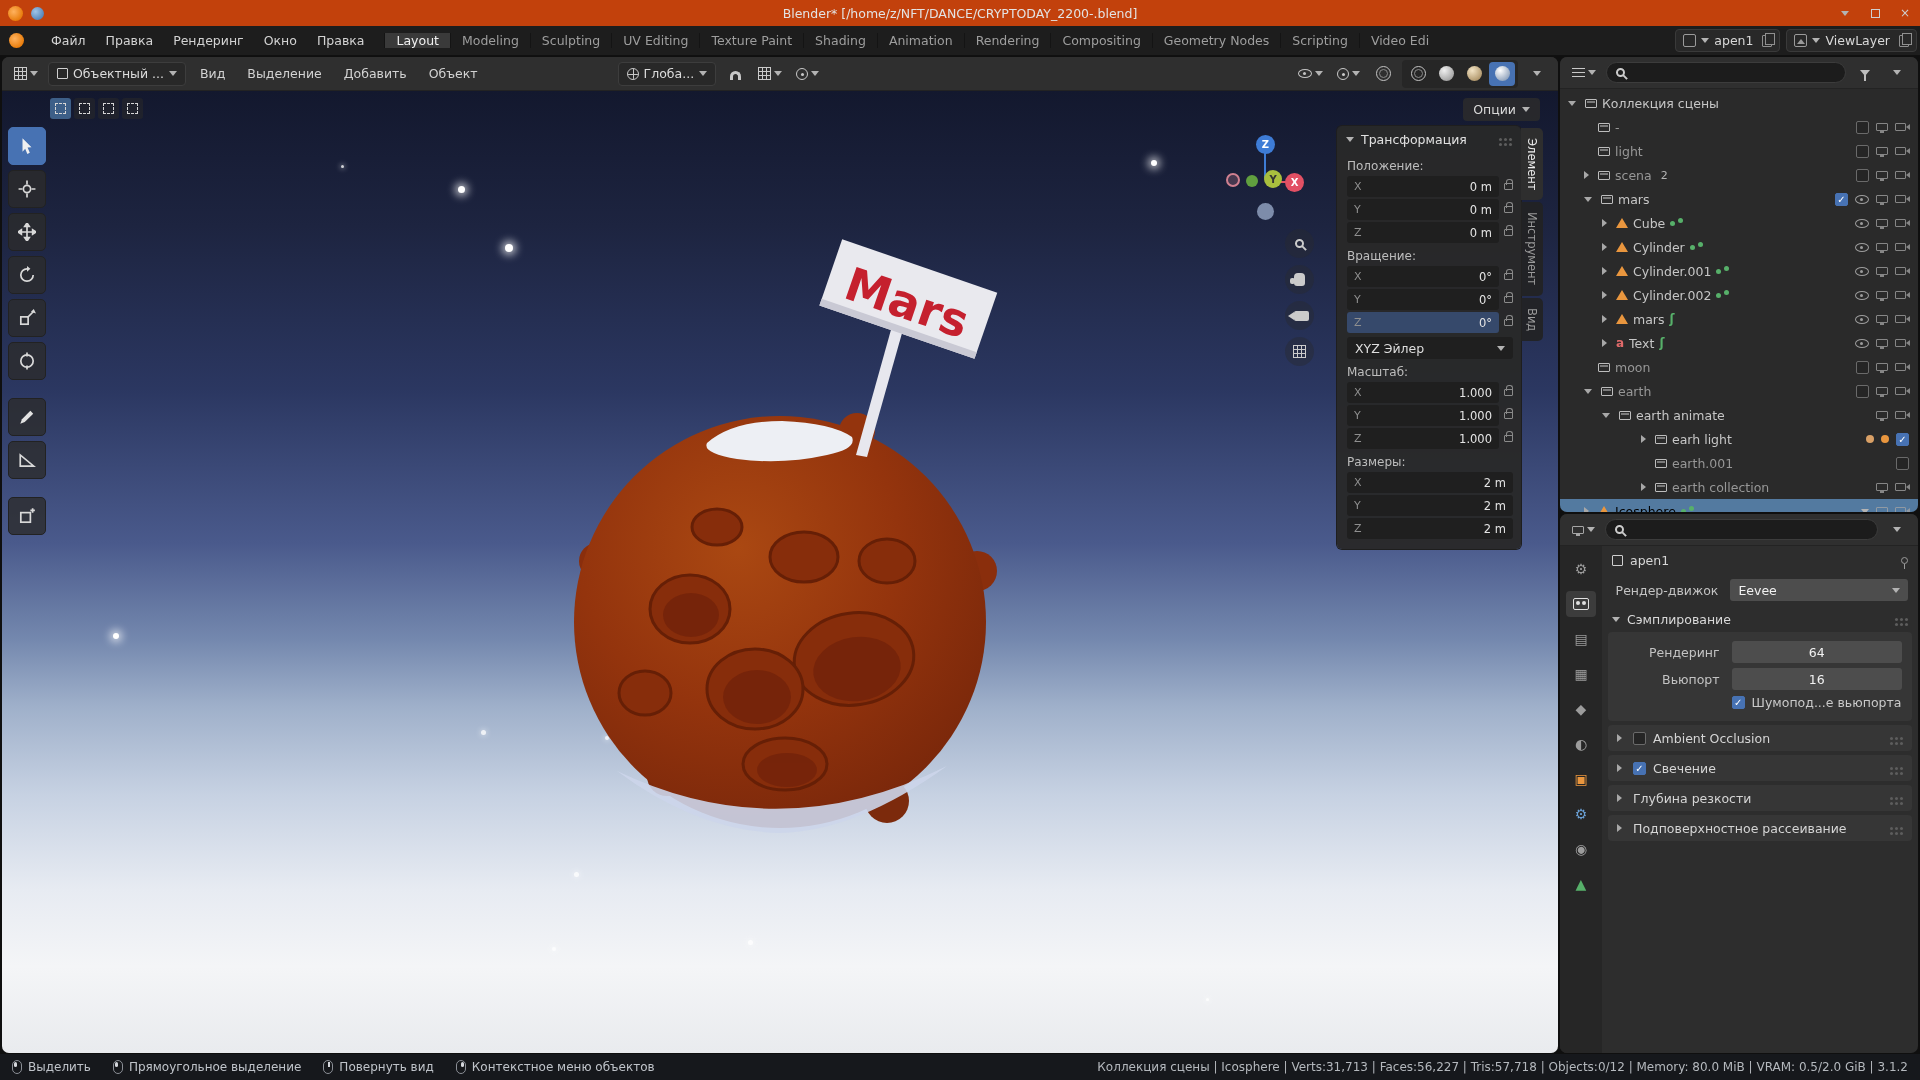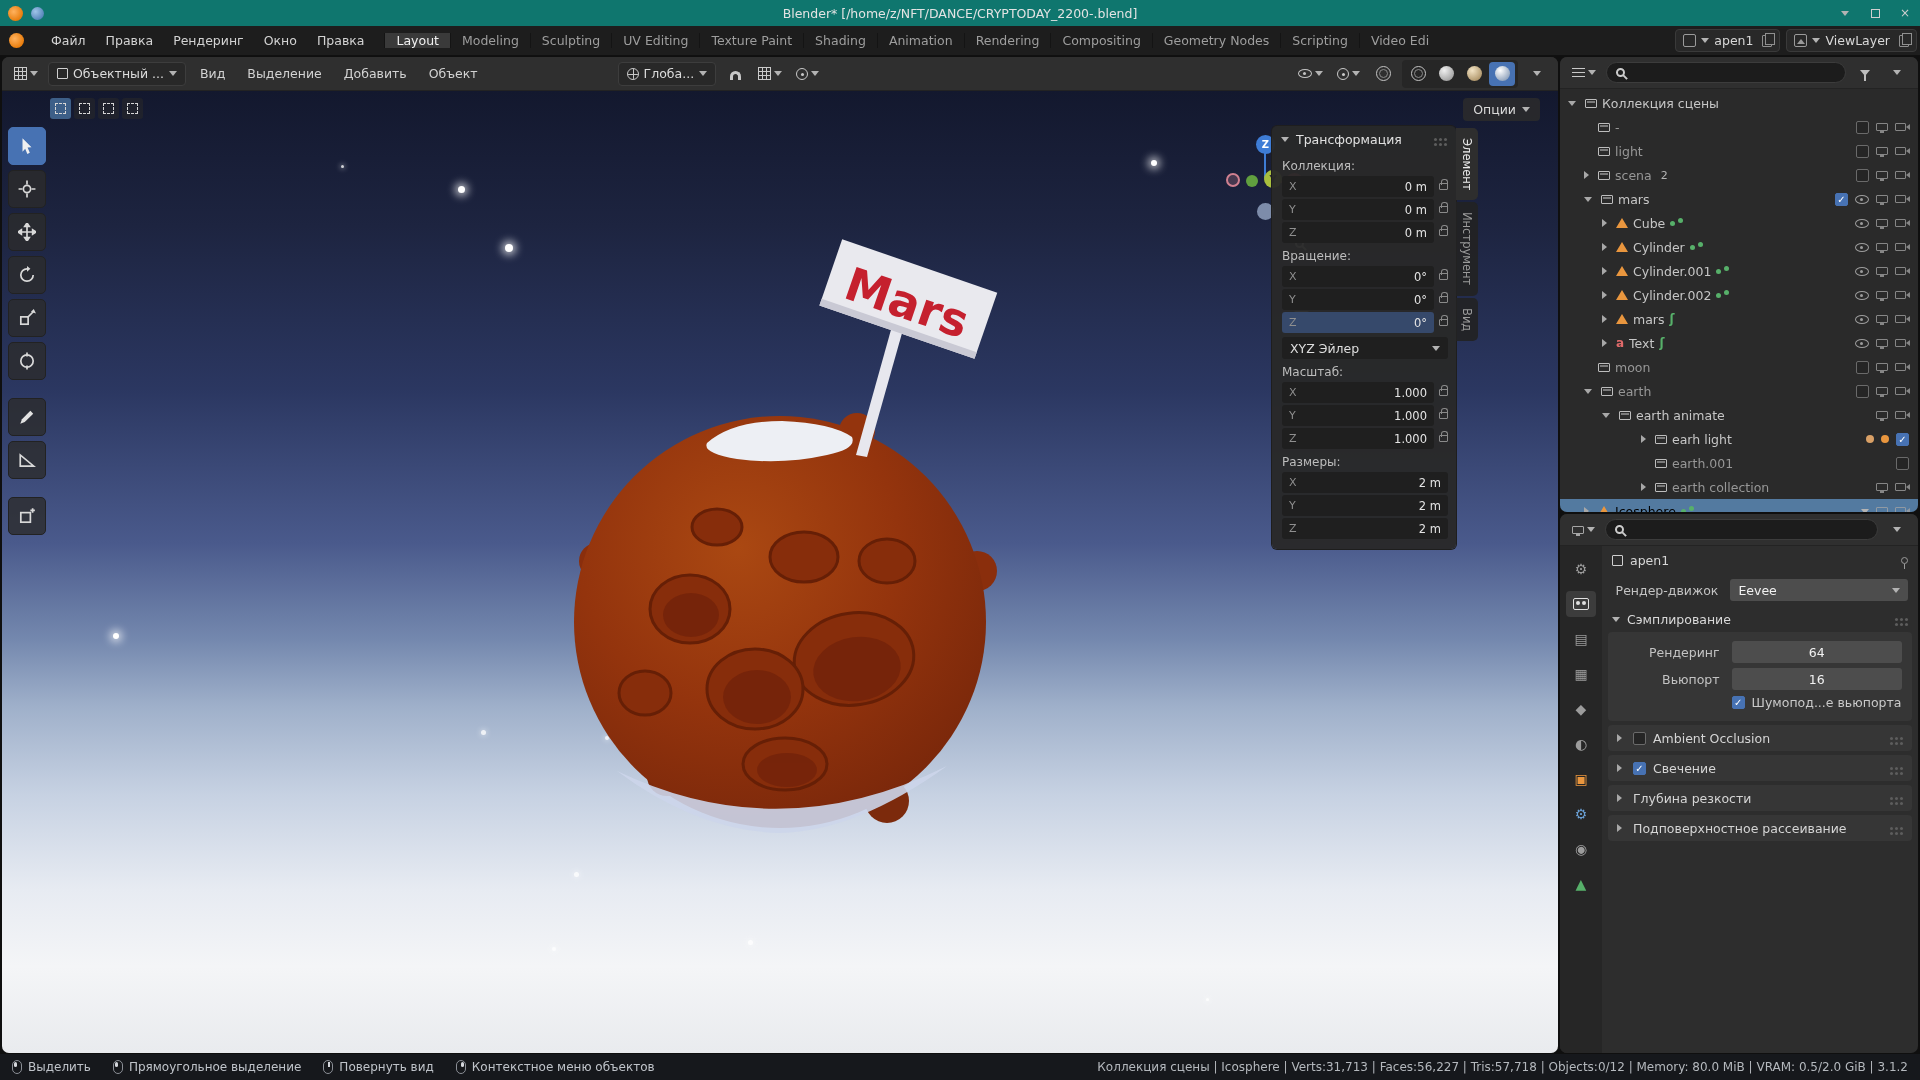--- a/index.html
+++ b/index.html
@@ -1,21 +1,21 @@
 <!DOCTYPE html>
 <html><head>
 <meta charset="utf-8">
 <style>
   *{box-sizing:border-box;margin:0;padding:0;user-select:none}
   html,body{width:1920px;height:1080px;overflow:hidden;background:#101010;
     font-family:"DejaVu Sans","Liberation Sans",sans-serif;font-size:12.5px;color:#d8d8d8}
   .app{display:flex;flex-direction:column;width:1920px;height:1080px}
 
   
-  .titlebar{height:26px;background:#0f766e;display:flex;align-items:center;padding:0 8px;position:relative;flex:0 0 auto}
+  .titlebar{height:26px;background:#c2410c;display:flex;align-items:center;padding:0 8px;position:relative;flex:0 0 auto}
   .blender-logo{width:15px;height:15px;border-radius:50%;background:radial-gradient(circle at 38% 38%,#ffb25e,#e87d0d 70%);margin-right:8px}
   .app-circle{width:13px;height:13px;border-radius:50%;background:radial-gradient(circle at 35% 35%,#9fc4e8,#3a6ea8);margin-right:8px}
   .title-text{position:absolute;left:0;right:0;text-align:center;color:#e3e3e3;font-size:12.5px;pointer-events:none}
   .win-controls{margin-left:auto;display:flex;gap:16px;align-items:center;z-index:2}
   .wc{width:14px;height:14px;display:flex;align-items:center;justify-content:center;color:#cfcfcf;font-size:12px}
   .dd{width:0;height:0;border-left:4px solid transparent;border-right:4px solid transparent;border-top:5px solid #b3b3b3;display:inline-block}
   .wc-box{width:9px;height:9px;border:1px solid #cfcfcf}
 
   
   .topbar{height:30px;background:#1d1d1d;display:flex;align-items:stretch;flex:0 0 auto;border-bottom:1px solid #101010}
@@ -98,21 +98,21 @@
   .i-mag::after{content:"";position:absolute;width:6px;height:2px;background:#cbcbcb;transform:rotate(45deg);right:-5px;bottom:-3px}
   .i-hand{width:11px;height:13px;background:#cbcbcb;border-radius:4px 4px 3px 3px;position:relative}
   .i-hand::before{content:"";position:absolute;left:-4px;top:5px;width:5px;height:6px;background:#cbcbcb;border-radius:2px}
   .i-cam2{width:15px;height:10px;background:#cbcbcb;border-radius:2px;position:relative;margin-left:4px}
   .i-cam2::before{content:"";position:absolute;left:-6px;top:1px;border-right:6px solid #cbcbcb;border-top:4px solid transparent;border-bottom:4px solid transparent}
   .i-grid2{width:13px;height:13px;border:1px solid #cbcbcb;position:relative}
   .i-grid2::before{content:"";position:absolute;left:3px;top:0;bottom:0;width:1px;background:#cbcbcb;box-shadow:4px 0 #cbcbcb}
   .i-grid2::after{content:"";position:absolute;top:3px;left:0;right:0;height:1px;background:#cbcbcb;box-shadow:0 4px #cbcbcb}
 
   
-  .npanel{position:absolute;left:1270px;top:35px;width:184px;background:rgba(41,41,41,.96);border-radius:5px;padding-bottom:8px;box-shadow:0 0 0 1px #1e1e1e}
+  .npanel{position:absolute;left:1335px;top:35px;width:184px;background:rgba(41,41,41,.96);border-radius:5px;padding-bottom:8px;box-shadow:0 0 0 1px #1e1e1e}
   .np-head{height:27px;display:flex;align-items:center;gap:7px;padding:0 9px;color:#e0e0e0}
   .np-sec{color:#bdbdbd;margin:6px 10px 3px;font-size:12px}
   .np-row{display:flex;align-items:center;gap:5px;margin:2px 8px 2px 10px}
   .np-field{flex:1;display:flex;justify-content:space-between;align-items:center;background:#1f1f1f;height:21px;border-radius:3px;padding:0 7px}
   .np-field.hl{background:#36496b}
   .np-field .ax{color:#8f8f8f;font-size:11px}
   .np-field .val{color:#e4e4e4;font-size:11.5px}
   .np-drop{display:flex;align-items:center;justify-content:space-between;background:#1f1f1f;height:22px;border-radius:3px;margin:4px 8px 4px 10px;padding:0 8px;color:#dedede}
   .lock{width:9px;height:7px;border:1px solid #8a8a8a;border-radius:1px;position:relative;flex:0 0 auto}
   .lock::before{content:"";position:absolute;top:-5px;left:1px;width:5px;height:5px;border:1px solid #8a8a8a;border-bottom:none;border-radius:3px 3px 0 0}
@@ -473,21 +473,21 @@
               <span class="i-grid2"></span>
             </span>
         </div>
 
         <div class="npanel">
           <div class="np-head">
             <span class="dd"></span>
             <span>Трансформация</span>
             <span class="grip"></span>
           </div>
-          <div class="np-sec">Коллекция:</div>
+          <div class="np-sec">Положение:</div>
           <div class="np-row">
               <div class="np-field">
                 <span class="ax">X</span>
                 <span class="val">0 m</span>
               </div>
               <span class="lock"></span>
             </div>
           <div class="np-row">
               <div class="np-field">
                 <span class="ax">Y</span>

